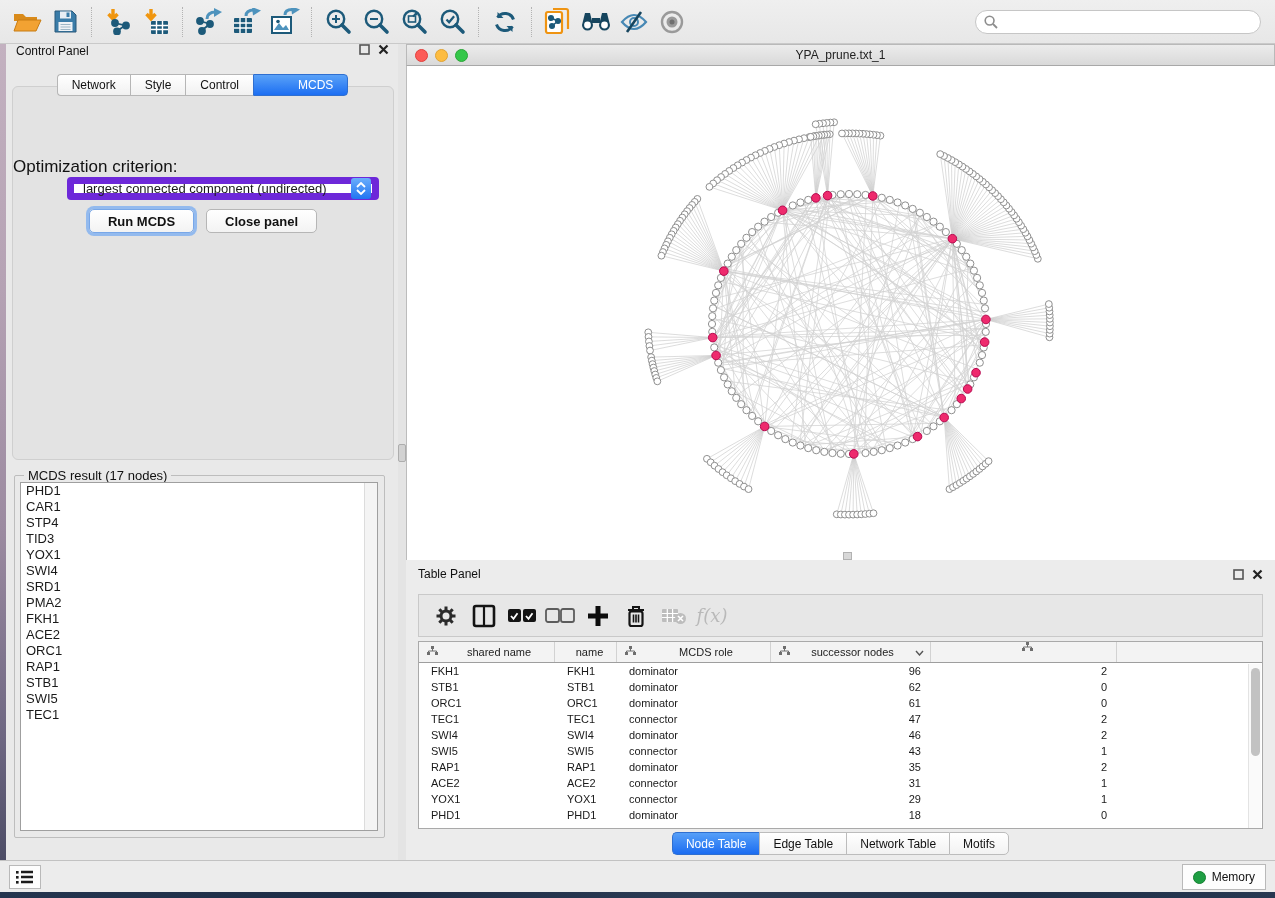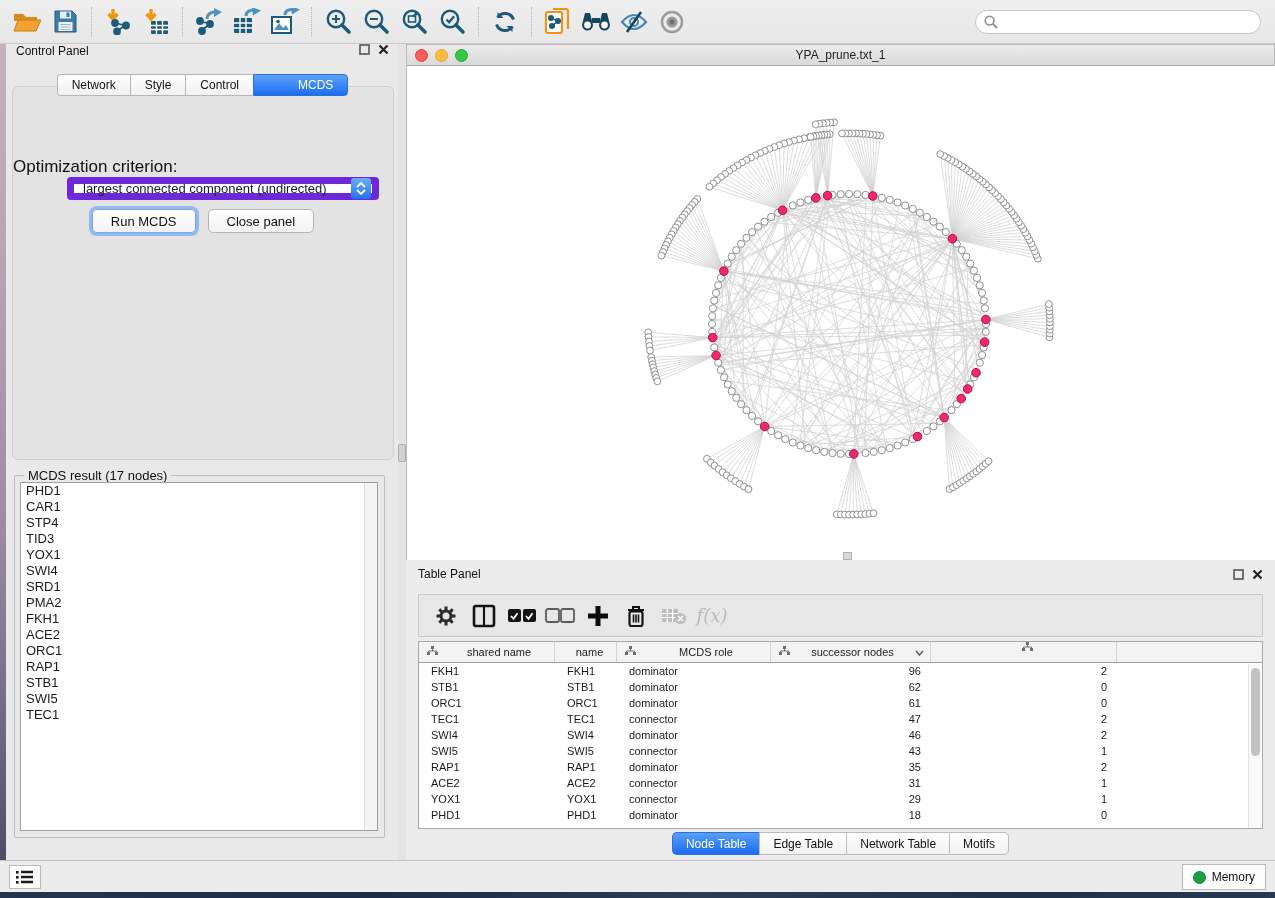--- a/index.html
+++ b/index.html
@@ -41,21 +41,21 @@
               border:1px solid #cfcfcf; border-radius:6px; }
   .opt-label { position:absolute; top:70px; width:100%; font-size:17px; color:#111; }
   .cp-select { position:absolute; left:38px; top:90px; width:312px; height:23px; background:#fff;
                border:7px solid #6d28d9; border-radius:4px; display:flex; align-items:center;margin-left:16px; }
   .cp-select .val { flex:1; font-size:13px; padding-left:9px; white-space:nowrap; }
   .cp-select .stepper { width:20px; height:21px; margin-right:1px; border-radius:3px;
                background:linear-gradient(#6aaefc,#2174f1); display:flex; flex-direction:column;
                align-items:center; justify-content:center; gap:1px; }
   .cp-buttons { position:absolute; top:122px; width:100%; display:flex; justify-content:center; gap:12px; }
   .cp-btn { height:24px; padding:0 18px; background:linear-gradient(#ffffff,#f3f3f3); border:1px solid #b6b6b6;
-            border-radius:5px; font-size:13px; display:flex; align-items:center; color:#111; }
+            border-radius:5px; font-size:13px; display:flex; align-items:center; color:#111;font-weight:bold; }
   .cp-btn.focus { box-shadow:0 0 0 3px rgba(94,158,245,.6); border-color:#78a7e8; }
 
   .mcds-group { position:absolute; left:8px; top:424px; width:371px; height:370px; }
   .mcds-frame { position:absolute; left:0; top:7px; width:100%; height:363px; border:1px solid #bdbdbd; border-radius:2px; }
   .mcds-legend { position:absolute; left:10px; top:0; background:#e9e9e9; padding:0 4px; font-size:13px; color:#111; }
   .mcds-list { position:absolute; left:6px; top:14px; width:358px; height:349px; background:#fff;
                border:1px solid #9f9f9f; font-size:13px; overflow:hidden; }
   .mcds-item { height:16px; line-height:16px; padding-left:5px; }
   .mcds-scroll { position:absolute; right:0; top:0; width:13px; height:100%; background:#f4f4f4; border-left:1px solid #dcdcdc; }
 

